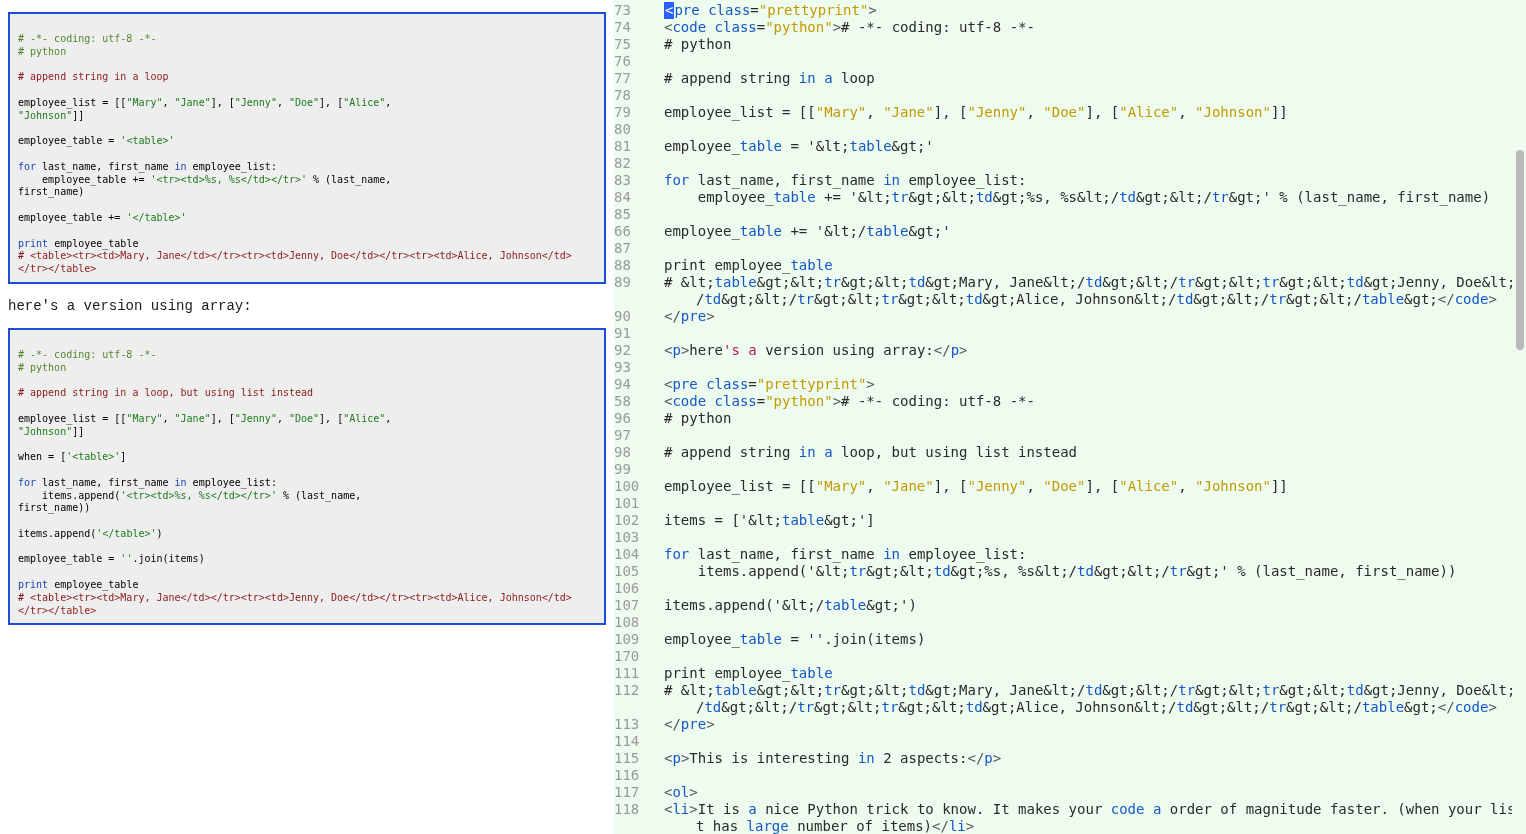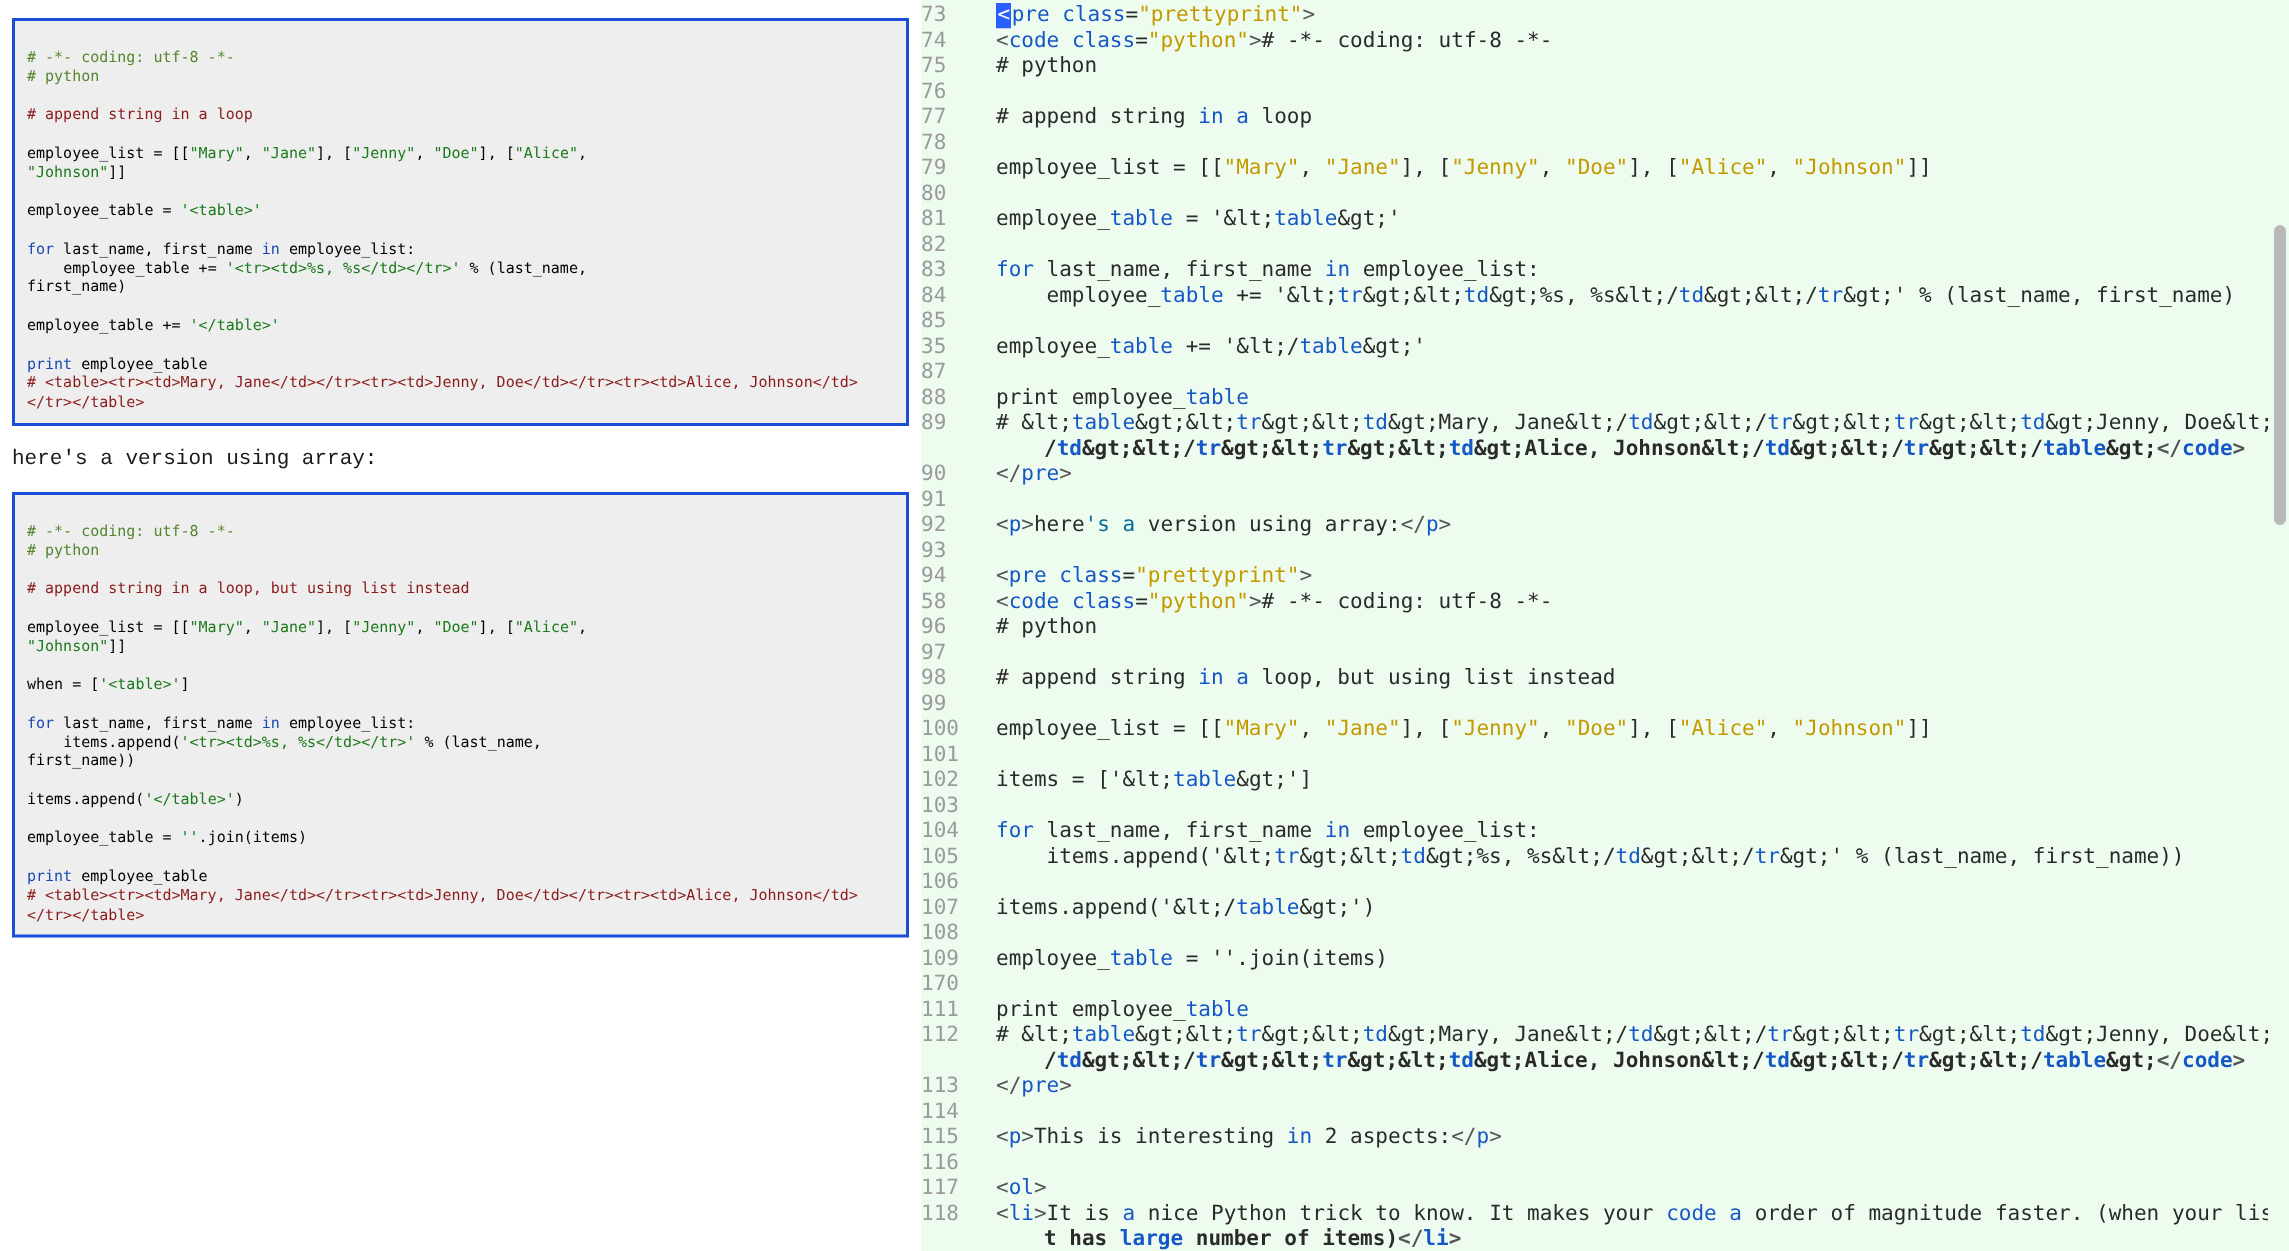--- a/index.html
+++ b/index.html
@@ -65,27 +65,27 @@
   position: absolute;
   left: 50px; top: 0; right: 14px;
   font-family: Menlo, Consolas, monospace;
   font-size: 14px;
   line-height: 17px;
   white-space: pre;
   color: #2a2a2a;
   padding-top: 2px;
 }
 .codelines .ln { height: 17px; overflow: hidden; text-overflow: clip; }
-.codelines .wrap { padding-left: 32px; font-weight: bold; }
+.codelines .wrap { padding-left: 32px; }
 .tag  { color: #1457c6; }
 .attr { color: #1457c6; }
 .val  { color: #c29a00; }
 .pun  { color: #555; }
 .kw   { color: #1457c6; }
-.redc { color: #0369a1; }
+.redc { color: #be185d; }
 
 .scroll {
   position: absolute;
   right: 2px;
   top: 0;
   width: 10px;
   height: 100%;
 }
 .scroll-thumb {
   position: absolute;
@@ -162,21 +162,21 @@
       <div>76</div>
       <div>77</div>
       <div>78</div>
       <div>79</div>
       <div>80</div>
       <div>81</div>
       <div>82</div>
       <div>83</div>
       <div>84</div>
       <div>85</div>
-      <div>35</div>
+      <div>66</div>
       <div>87</div>
       <div>88</div>
       <div>89</div>
       <div></div>
       <div>90</div>
       <div>91</div>
       <div>92</div>
       <div>93</div>
       <div>94</div>
       <div>58</div>

